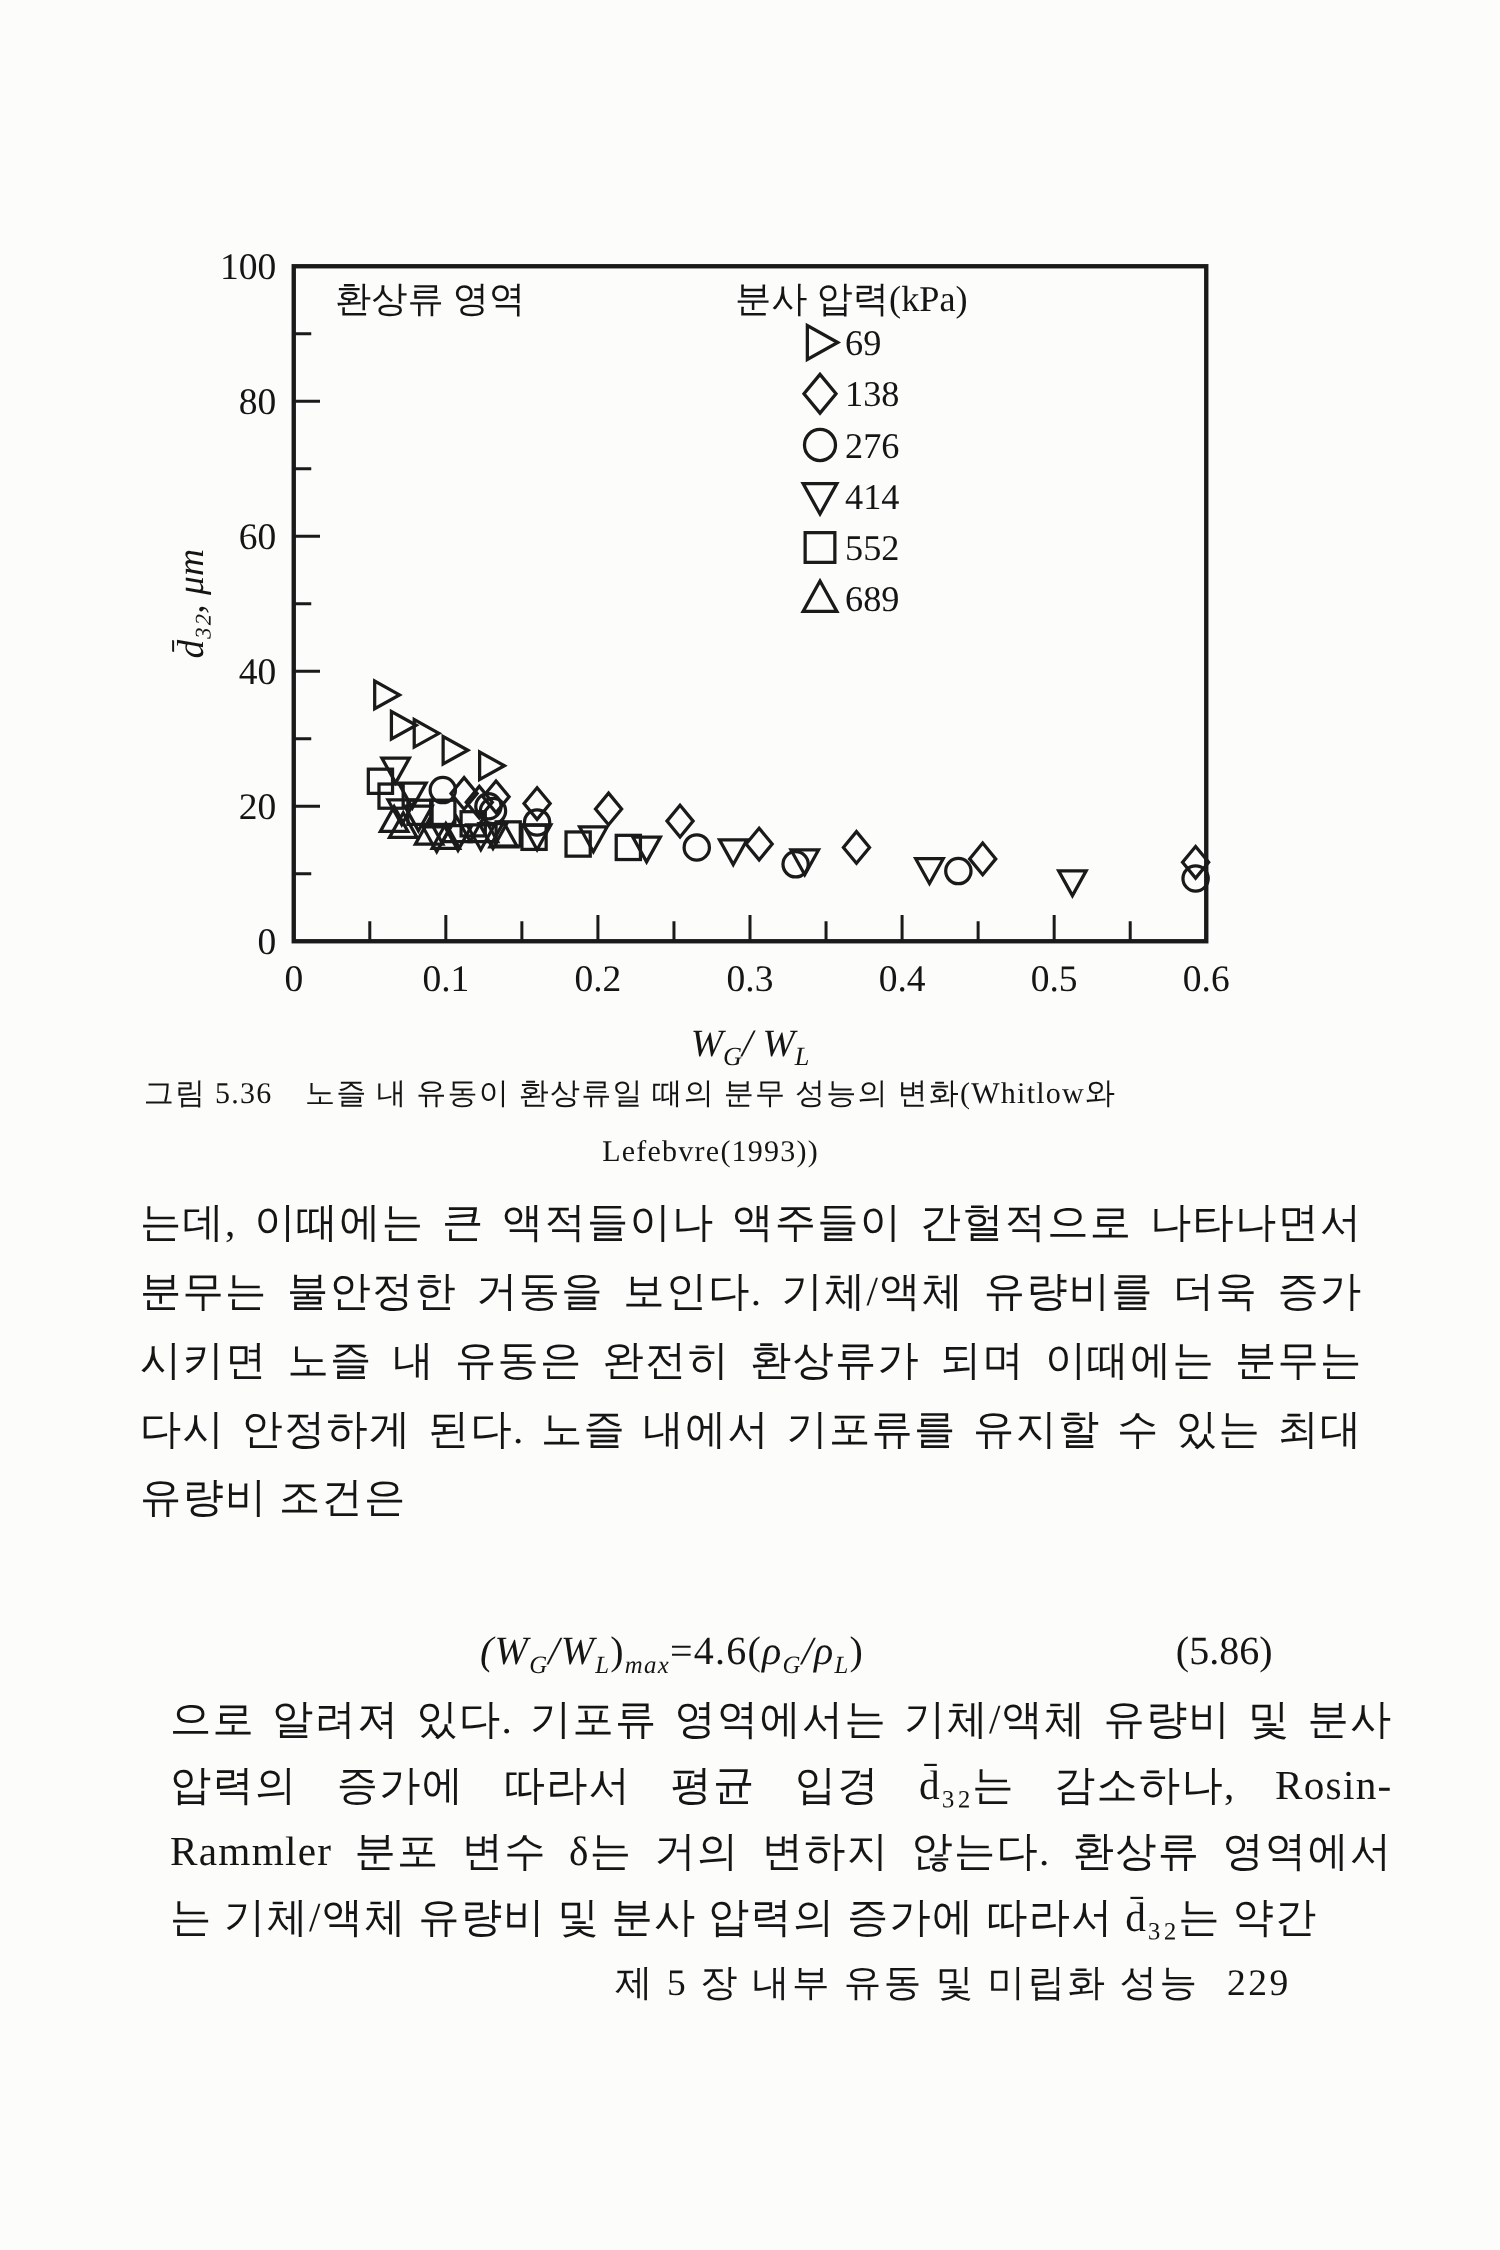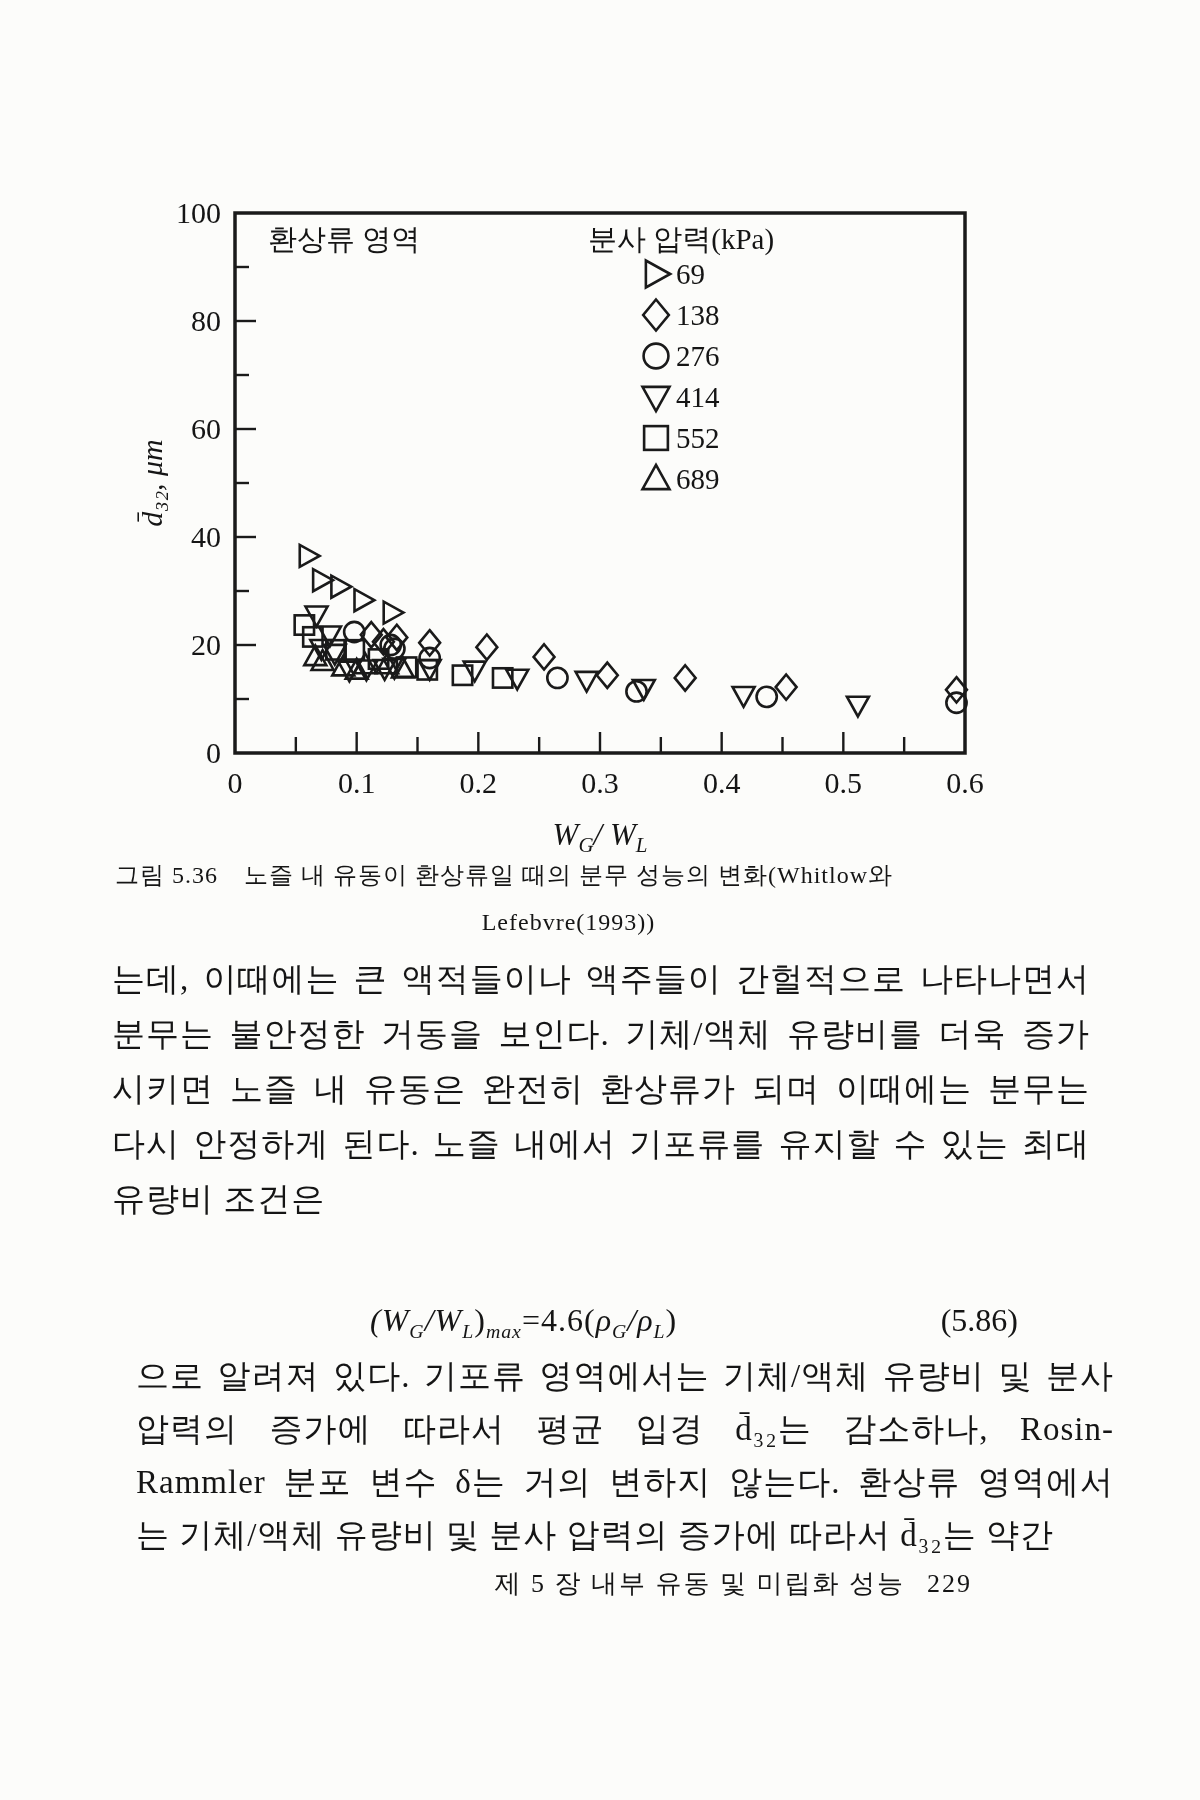--- a/index.html
+++ b/index.html
@@ -21,27 +21,27 @@
   
   .para{position:absolute;left:112px;width:978px;font-size:33px;letter-spacing:1px;}
   .para .line{text-align:justify;text-align-last:justify;height:55px;line-height:55px;white-space:nowrap;}
   .para .line.short{text-align:right;text-align-last:left;}
   .para1{top:952px;}
   .para2{top:1350px;margin-left:24px;}
   .para2 .line{height:53px;line-height:53px;}
   
   .equation{position:absolute;top:1295px;left:112px;width:978px;height:50px;
             font-size:32px;line-height:50px;}
-  .eq-body{position:absolute;left:258px;letter-spacing:1px;}
+  .eq-body{position:absolute;left:272px;letter-spacing:1px;}
   .eq-body .it{font-style:italic;}
   .eq-body sub{font-size:0.62em;font-style:italic;}
   .eq-num{position:absolute;right:72px;}
   
-  .footer{position:absolute;top:1566px;left:472px;width:500px;text-align:right;
-          font-size:26px;letter-spacing:2px;white-space:nowrap;}
+  .footer{position:absolute;top:1566px;left:492px;width:500px;text-align:right;
+          font-size:30px;letter-spacing:2px;white-space:nowrap;}
   .footer .pageno{margin-left:22px;}
 </style>
 </head>
 <body>
 
 <div class="page">
 
   <div class="chart-wrap">
     <svg id="chart-svg" width="1200" height="880" viewBox="0 0 1200 880">
         <rect x="235" y="213" width="730" height="540" fill="none" stroke="#1a1a1a" stroke-width="3.5"></rect>

